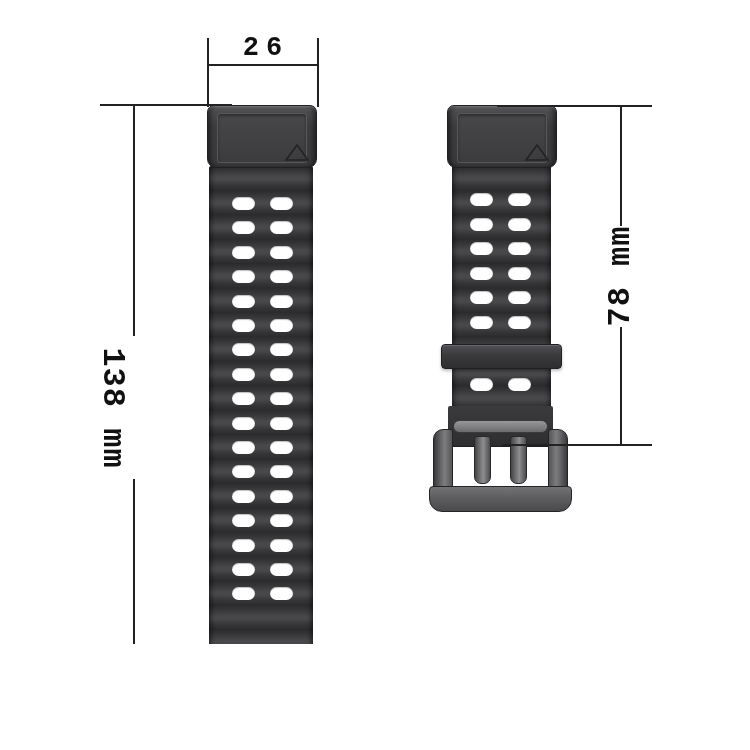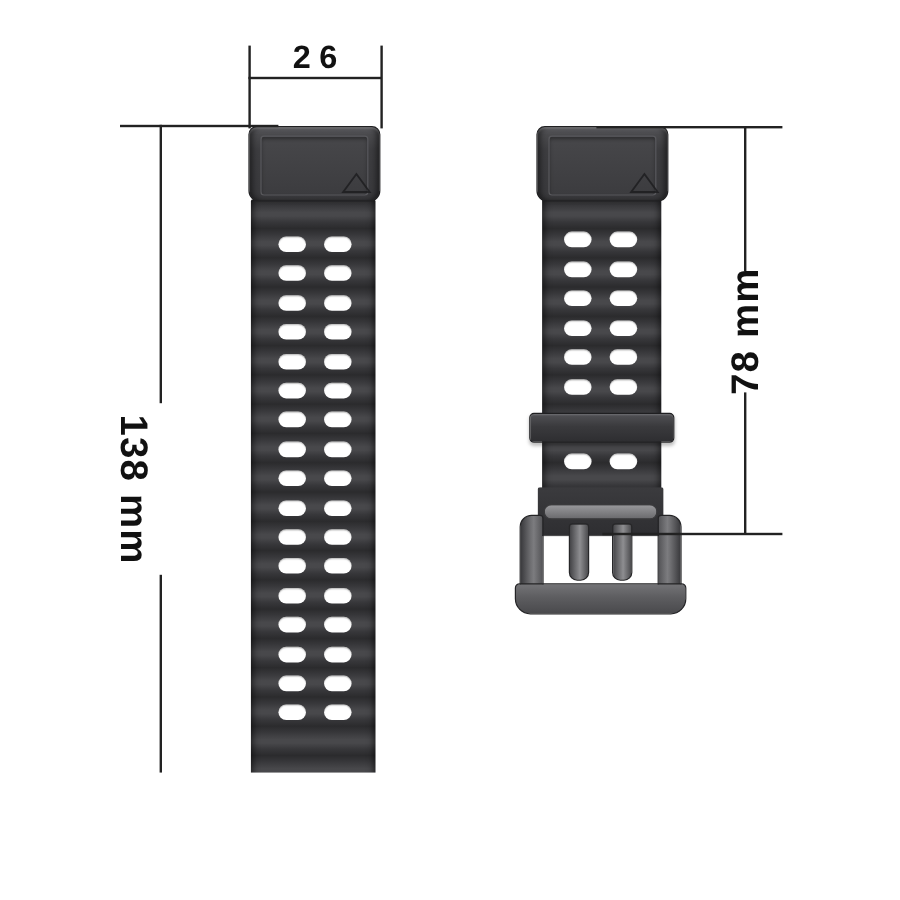--- a/index.html
+++ b/index.html
@@ -1,18 +1,18 @@
 <!DOCTYPE html>
 <html><head>
 <meta charset="utf-8">
 <style>
   html,body{margin:0;padding:0;background:#fff;}
   .canvas{
     position:relative;width:750px;height:644px;background:var(--bg,#fff);
-    font-family:Liberation Sans, sans-serif;overflow:hidden;
+    font-family:Liberation Mono, monospace;overflow:hidden;
   }
   
   .dl{position:absolute;background:var(--line,#222);z-index:10;}
   .dl.h{height:1.5px;}
   .dl.v{width:1.5px;}
   .dim-label{
     position:absolute;color:var(--ink,#111);font-weight:700;font-size:32px;
     letter-spacing:1px;white-space:nowrap;z-index:11;line-height:1;
   }
   .rot-cw{transform:translate(-50%,-50%) rotate(90deg);}

